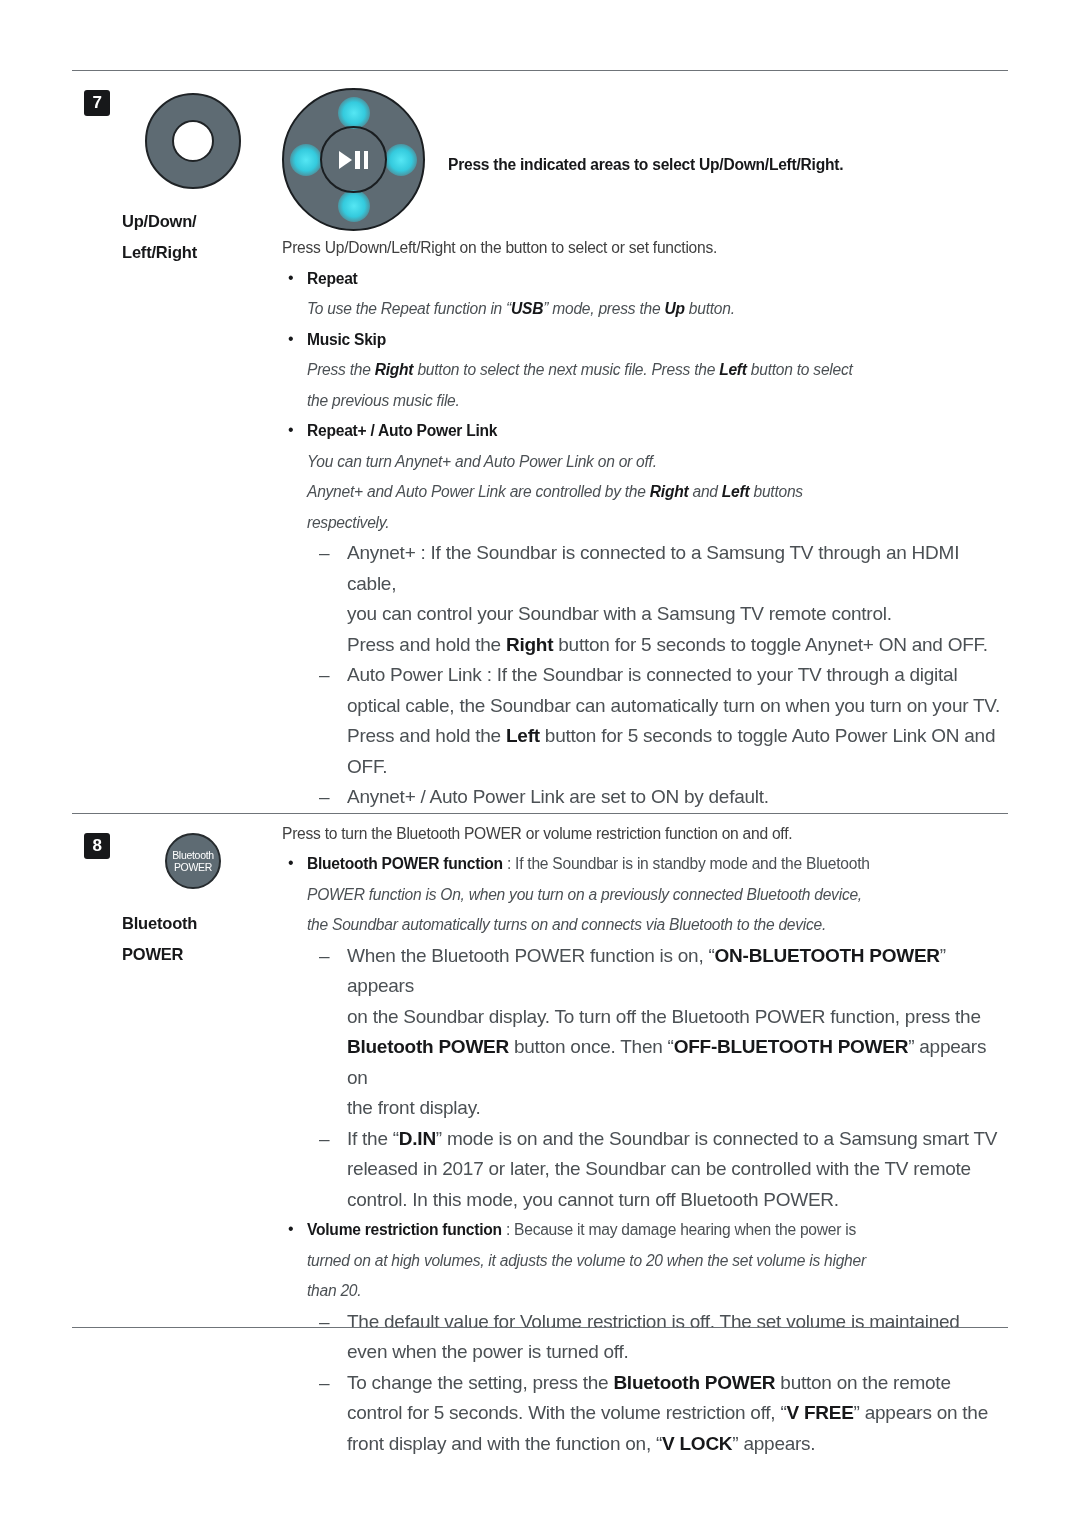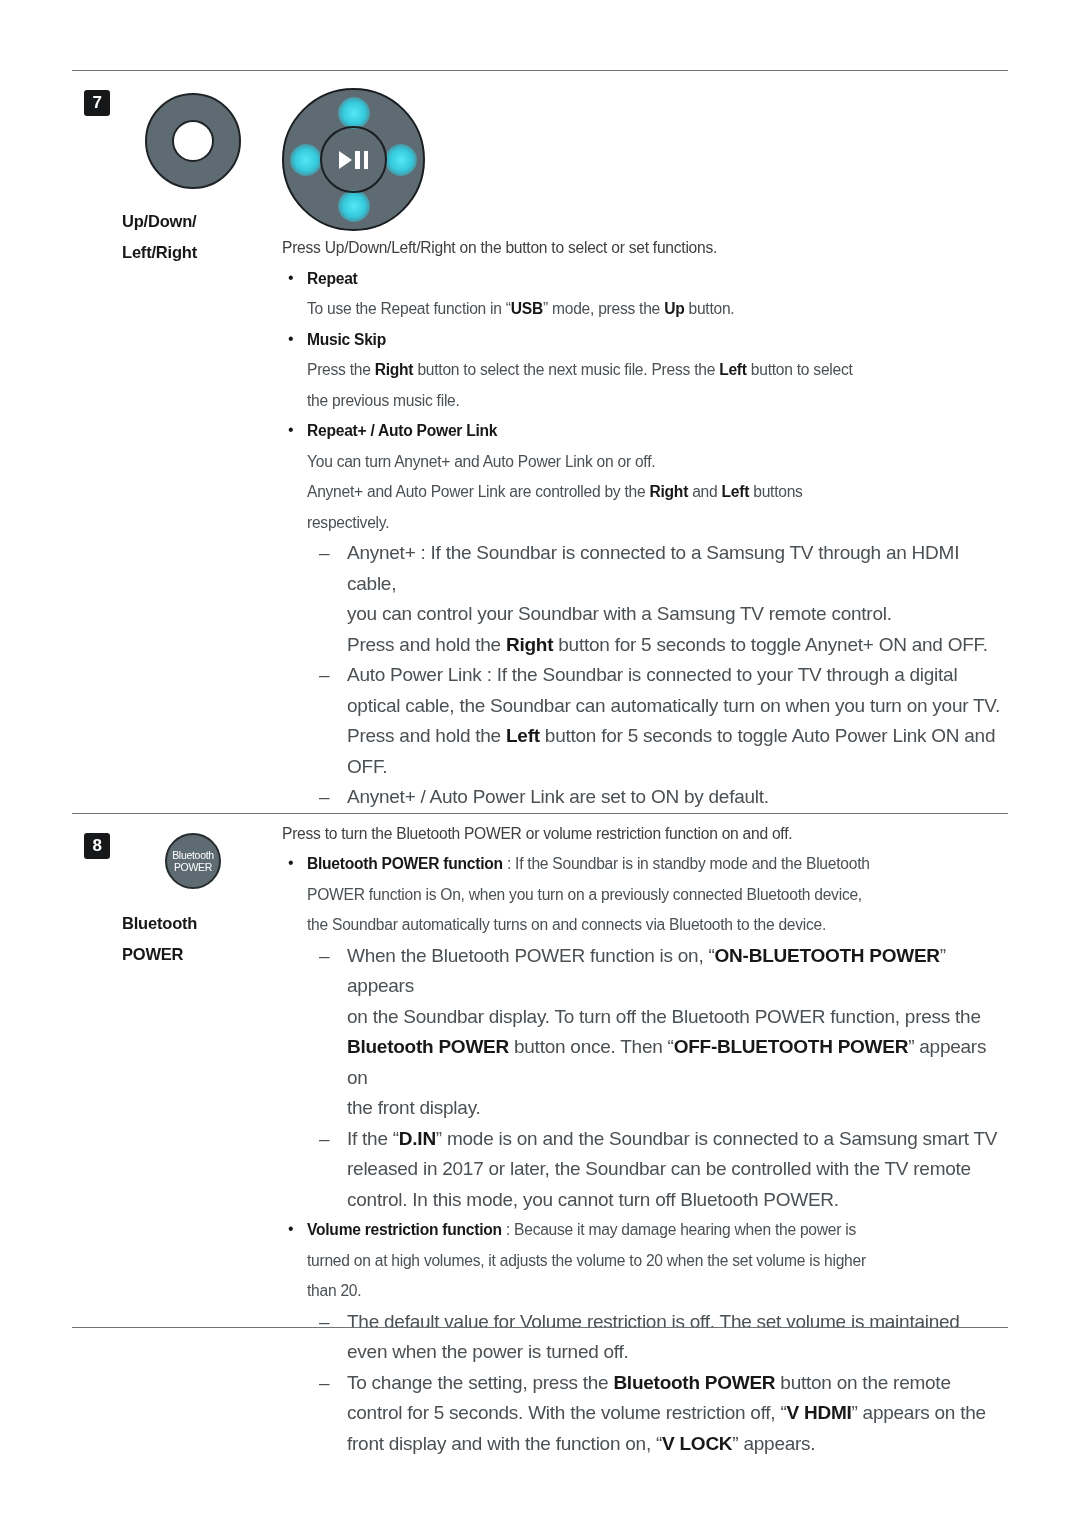--- a/index.html
+++ b/index.html
@@ -214,21 +214,21 @@
     letter-spacing: -0.25px;
   }
   .bullet::before {
     content: "\2022";
     position: absolute;
     left: 6px;
     top: -1px;
     color: #17181a;
     font-size: 16px;
   }
-  .bullet.nomark { padding-left: 25px; }
+  .bullet.nomark { padding-left: 25px; font-style: italic; }
   .bullet.nomark::before { content: ""; }
 
   .dash {
     position: relative;
     padding-left: 65px;
     font-size: 19px;
     line-height: 30.5px;
     color: #4b5054;
     letter-spacing: -0.25px;
   }
@@ -255,20 +255,21 @@
     font-size: 17px;
     color: #4b5054;
     letter-spacing: 0.3px;
   }
 </style>
 </head>
 <body>
 
 <div class="page">
 
+  <div class="lead">Press the indicated areas to select Up/Down/Left/Right.</div>
 
   <table class="tbl">
 
     <tbody>
         <tr class="row-top">
       <td class="c-num">
         <div class="num-badge">7</div>
       </td>
       <td class="c-icon">
         <div class="icon-cell-inner">
@@ -352,21 +353,21 @@
                 <div class="dash nomark">the front display.</div>
                 <div class="dash">If the “<b>D.IN</b>” mode is on and the Soundbar is connected to a Samsung smart TV</div>
                 <div class="dash nomark">released in 2017 or later, the Soundbar can be controlled with the TV remote</div>
                 <div class="dash nomark">control. In this mode, you cannot turn off Bluetooth POWER.</div>
                 <div class="bullet"><b>Volume restriction function</b> : Because it may damage hearing when the power is</div>
                 <div class="bullet nomark">turned on at high volumes, it adjusts the volume to 20 when the set volume is higher</div>
                 <div class="bullet nomark">than 20.</div>
                 <div class="dash">The default value for Volume restriction is off. The set volume is maintained</div>
                 <div class="dash nomark">even when the power is turned off.</div>
                 <div class="dash">To change the setting, press the <b>Bluetooth POWER</b> button on the remote</div>
-                <div class="dash nomark">control for 5 seconds. With the volume restriction off, “<b>V HDMI</b>” appears on the</div>
+                <div class="dash nomark">control for 5 seconds. With the volume restriction off, “<b>V FREE</b>” appears on the</div>
                 <div class="dash nomark">front display and with the function on, “<b>V LOCK</b>” appears.</div>
               </div>
         </div>
       </td>
     </tr>
   </tbody>
     </table>
 
   <div class="tbl-bottom"></div>
 

